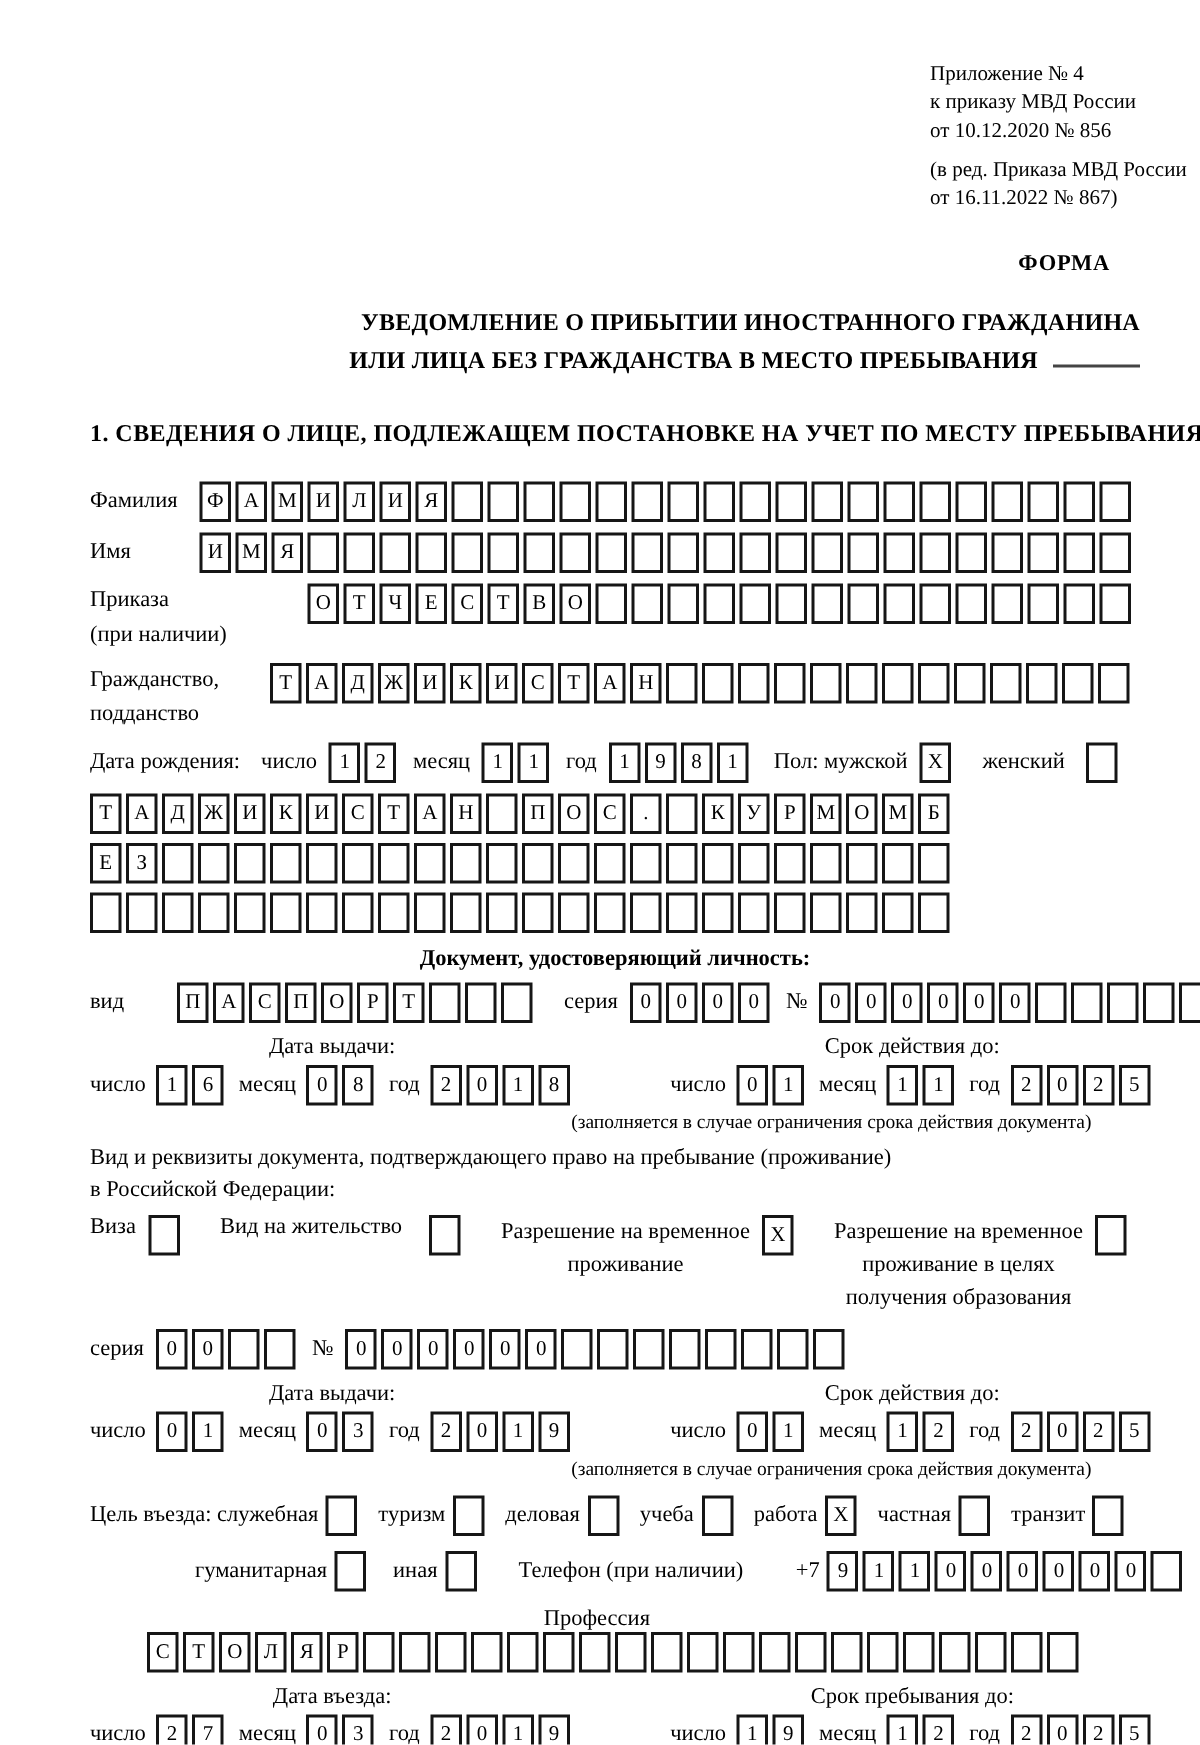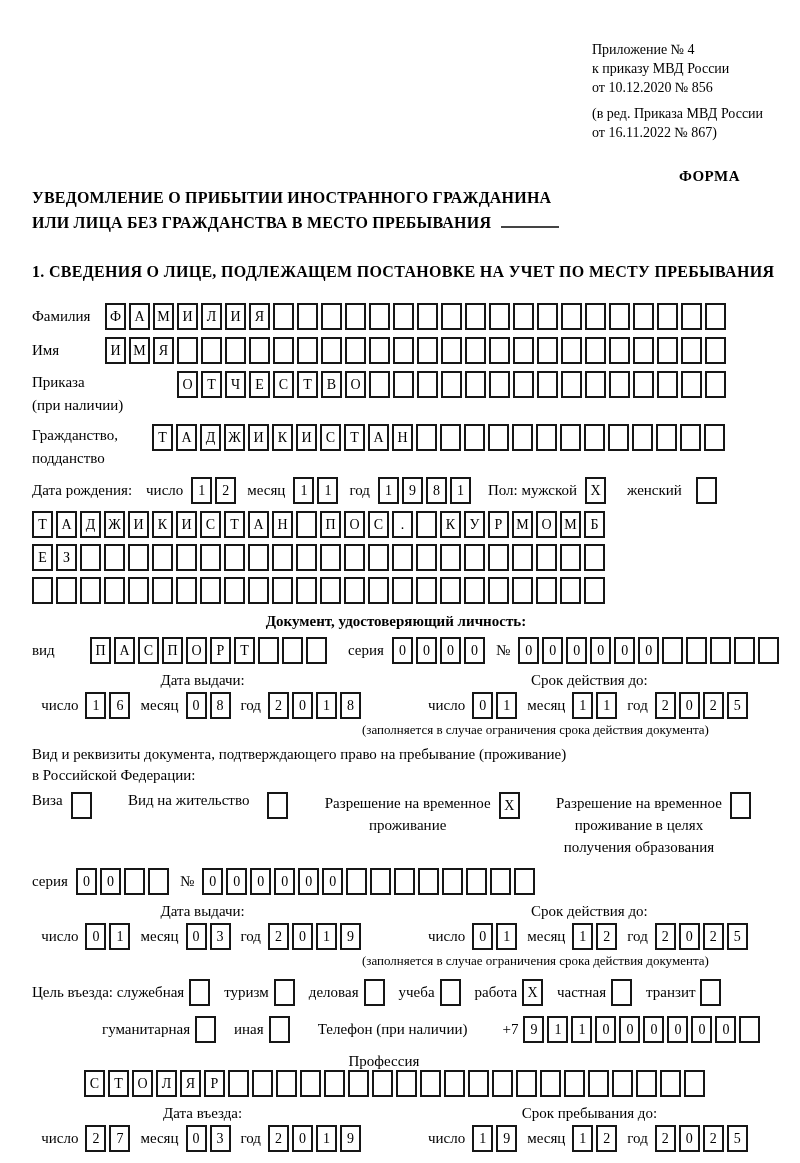--- a/index.html
+++ b/index.html
@@ -1,28 +1,28 @@
 <!DOCTYPE html>
 <html><head>
 <meta charset="utf-8">
 <style>
   html,body{margin:0;padding:0;background:#ffffff;}
   body{
     width:800px;height:1163px;overflow:hidden;
     font-family:"Liberation Serif","DejaVu Serif",serif;
     color:#000;
   }
-  .page{box-sizing:border-box;width:800px;height:1163px;padding:40px 40px 0 32px;position:relative;}
+  .page{box-sizing:border-box;width:800px;height:1163px;padding:40px 40px 0 60px;position:relative;}
 
   
   .annex{margin-left:560px;font-size:14px;line-height:19px;white-space:nowrap;}
   .annex .gap{margin-top:7px;}
   .forma{text-align:right;font-weight:bold;font-size:15px;margin-top:26px;margin-right:20px;letter-spacing:.5px;}
 
-  .title{text-align:left;font-weight:bold;font-size:16px;line-height:25px;letter-spacing:.2px;}
+  .title{text-align:right;font-weight:bold;font-size:16px;line-height:25px;margin-top:18px;letter-spacing:.2px;}
   .uline{display:inline-block;width:58px;border-bottom:2px solid #444;height:13px;margin-left:10px;}
   .sec1{font-weight:bold;font-size:16px;text-align:right;margin-top:28px;letter-spacing:.3px;white-space:nowrap;}
 
   
   .frow{display:flex;align-items:center;margin-top:7px;}
   .frow.top{align-items:flex-start;}
   .lbl{font-size:15px;flex:none;}
   .lbl2{line-height:23px;}
   .w73{width:73px;}  .w95{width:95px;} .w50{width:50px;}
   .w120{width:120px;} .w130{width:130px;} .w145{width:145px;}
@@ -31,21 +31,21 @@
     flex:none;width:17px;height:23px;border:2px solid #161616;margin-right:3px;
     display:flex;align-items:center;justify-content:center;
     font-size:14px;line-height:1;background:#fff;
   }
   .stack{display:flex;flex-direction:column;row-gap:6px;}
   .ml6{margin-left:6px;} .ml10{margin-left:10px;} .ml20{margin-left:20px;} .ml30{margin-left:30px;}
 
   .center-bold{font-weight:bold;font-size:15px;text-align:center;margin-top:9px;}
 
   
-  .dates{display:flex;margin-top:8px;justify-content:center;}
+  .dates{display:flex;margin-top:8px;}
   .dgroup{display:flex;flex-direction:column;}
   .dg-right{margin-left:64px;}
   .dhead{font-size:15px;text-align:center;}
   .dline{display:flex;align-items:center;margin-top:3px;column-gap:7px;}
   .dline .lbl{font-size:15px;}
   .dnote{font-size:13px;margin-top:3px;white-space:nowrap;margin-left:-66px;}
 
   .plain{font-size:15px;margin-top:8px;}
   .permit-row{display:flex;align-items:flex-start;margin-top:8px;justify-content:space-between;padding-right:6px;}
   .permit-item{display:flex;align-items:flex-start;column-gap:8px;}

